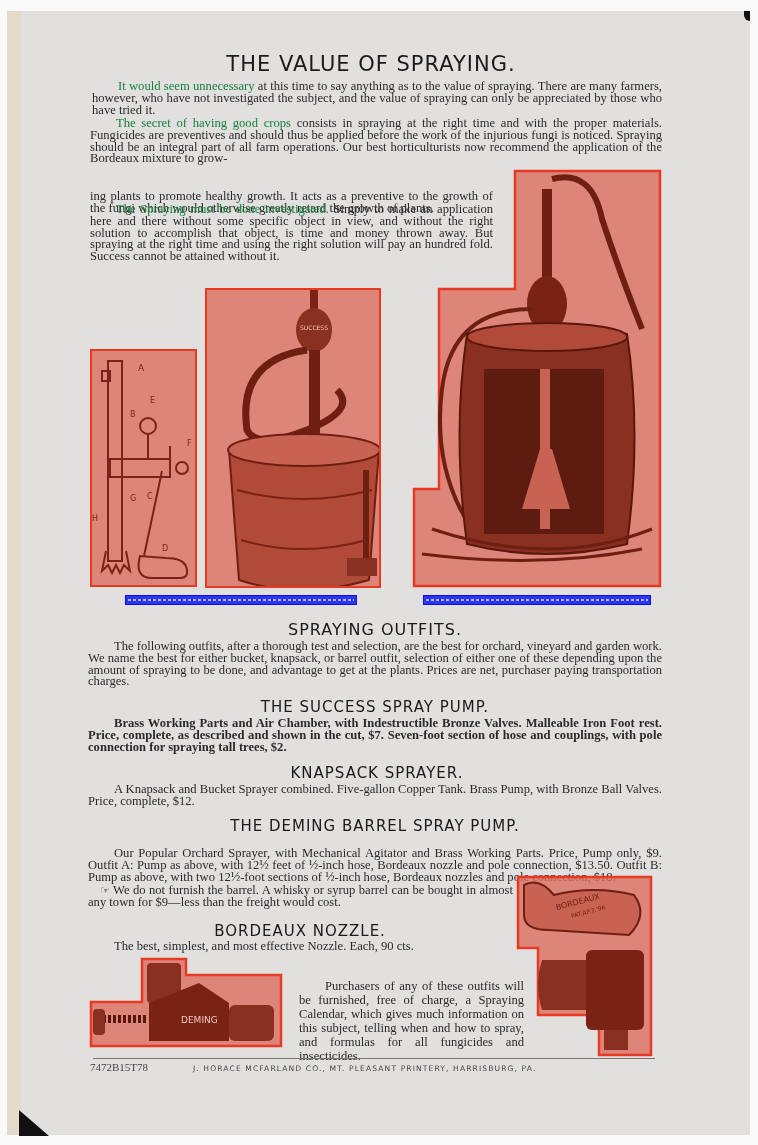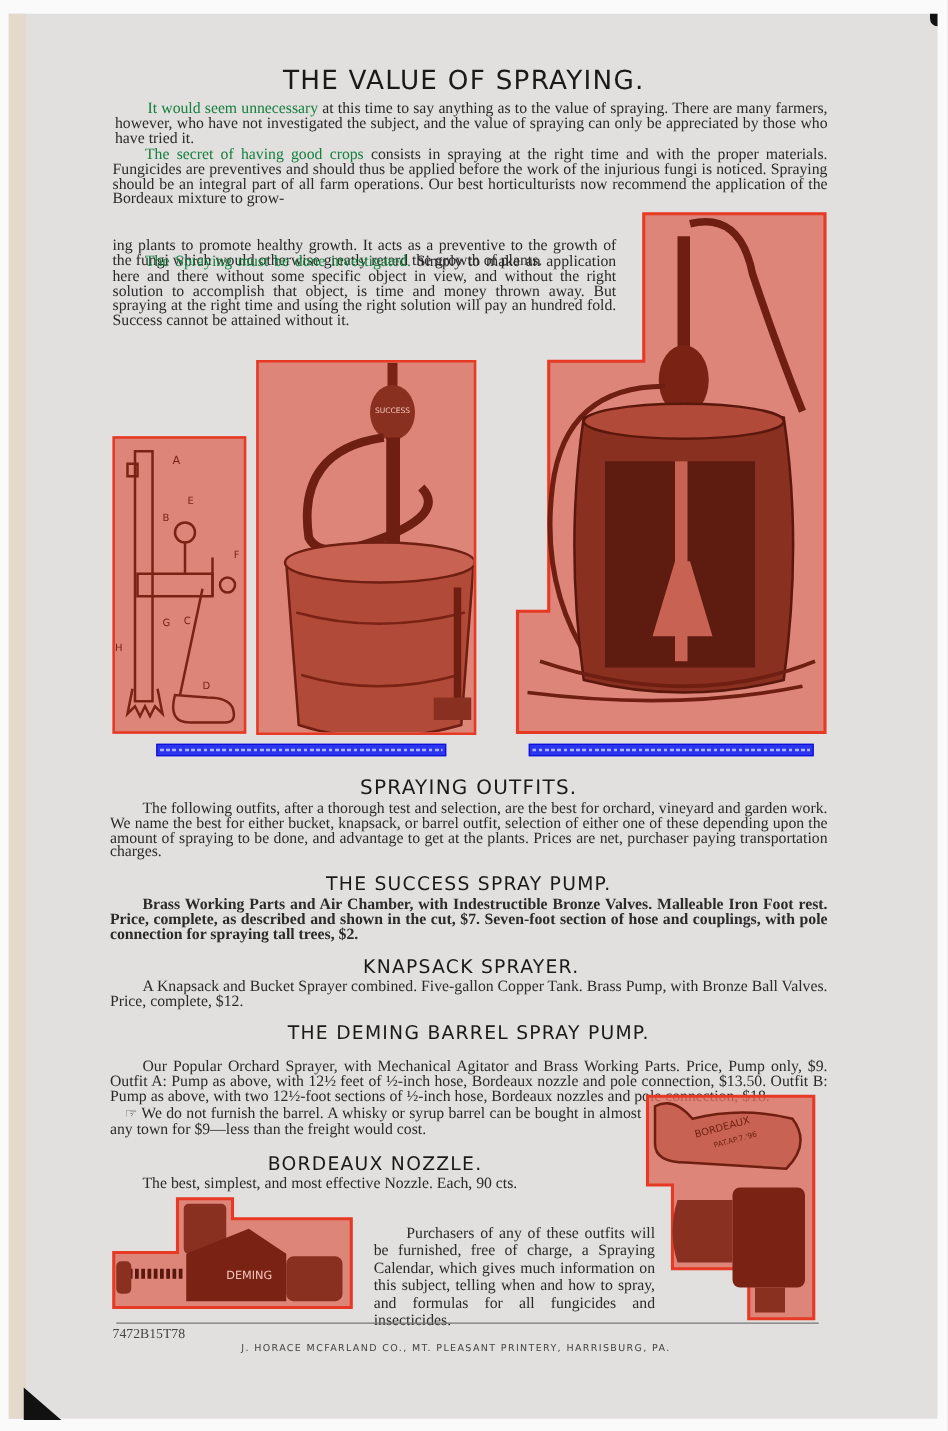--- a/index.html
+++ b/index.html
@@ -13,21 +13,21 @@
   .h2 { font-size:16px; }
   .para { position:absolute; font-size:12.6px; line-height:11.8px; color:#2a2a2a; text-align:justify; }
   .para b { font-weight:normal; color:#15803d; }
   .indent { display:inline-block; width:26px; }
   .img-box { position:absolute; background:rgba(221,110,95,0.80); border:2px solid #e63a25; box-sizing:border-box; overflow:hidden; }
   .poly { position:absolute; }
   .caption-bar { position:absolute; height:10px; background:#2b35f0; border:1px solid #1010d8; box-sizing:border-box; }
   .caption-bar span { position:absolute; left:2px; right:2px; top:3px; height:2px; background:repeating-linear-gradient(90deg,#a9b0ff 0 3px,#2b35f0 3px 5px); }
   .footer-line { position:absolute; left:93px; top:1058px; width:562px; height:1px; background:#777; }
   .footer-code { position:absolute; left:90px; top:1061px; font-size:11px; color:#444; }
-  .footer-printer { position:absolute; left:193px; top:1064px; font-size:7.6px; font-family:"DejaVu Sans", sans-serif; letter-spacing:1.1px; color:#444; text-transform:uppercase;margin-top:10px; }
+  .footer-printer { position:absolute; left:193px; top:1064px; font-size:7.6px; font-family:"DejaVu Sans", sans-serif; letter-spacing:1.1px; color:#444; text-transform:uppercase; }
   .draw { stroke:#7a2315; fill:none; stroke-width:2; }
 </style>
 </head>
 <body>
 
 <div class="page"></div>
 <div class="page-edge"></div>
 <div class="corner-tr"></div>
 <div class="corner-bl"></div>
 

